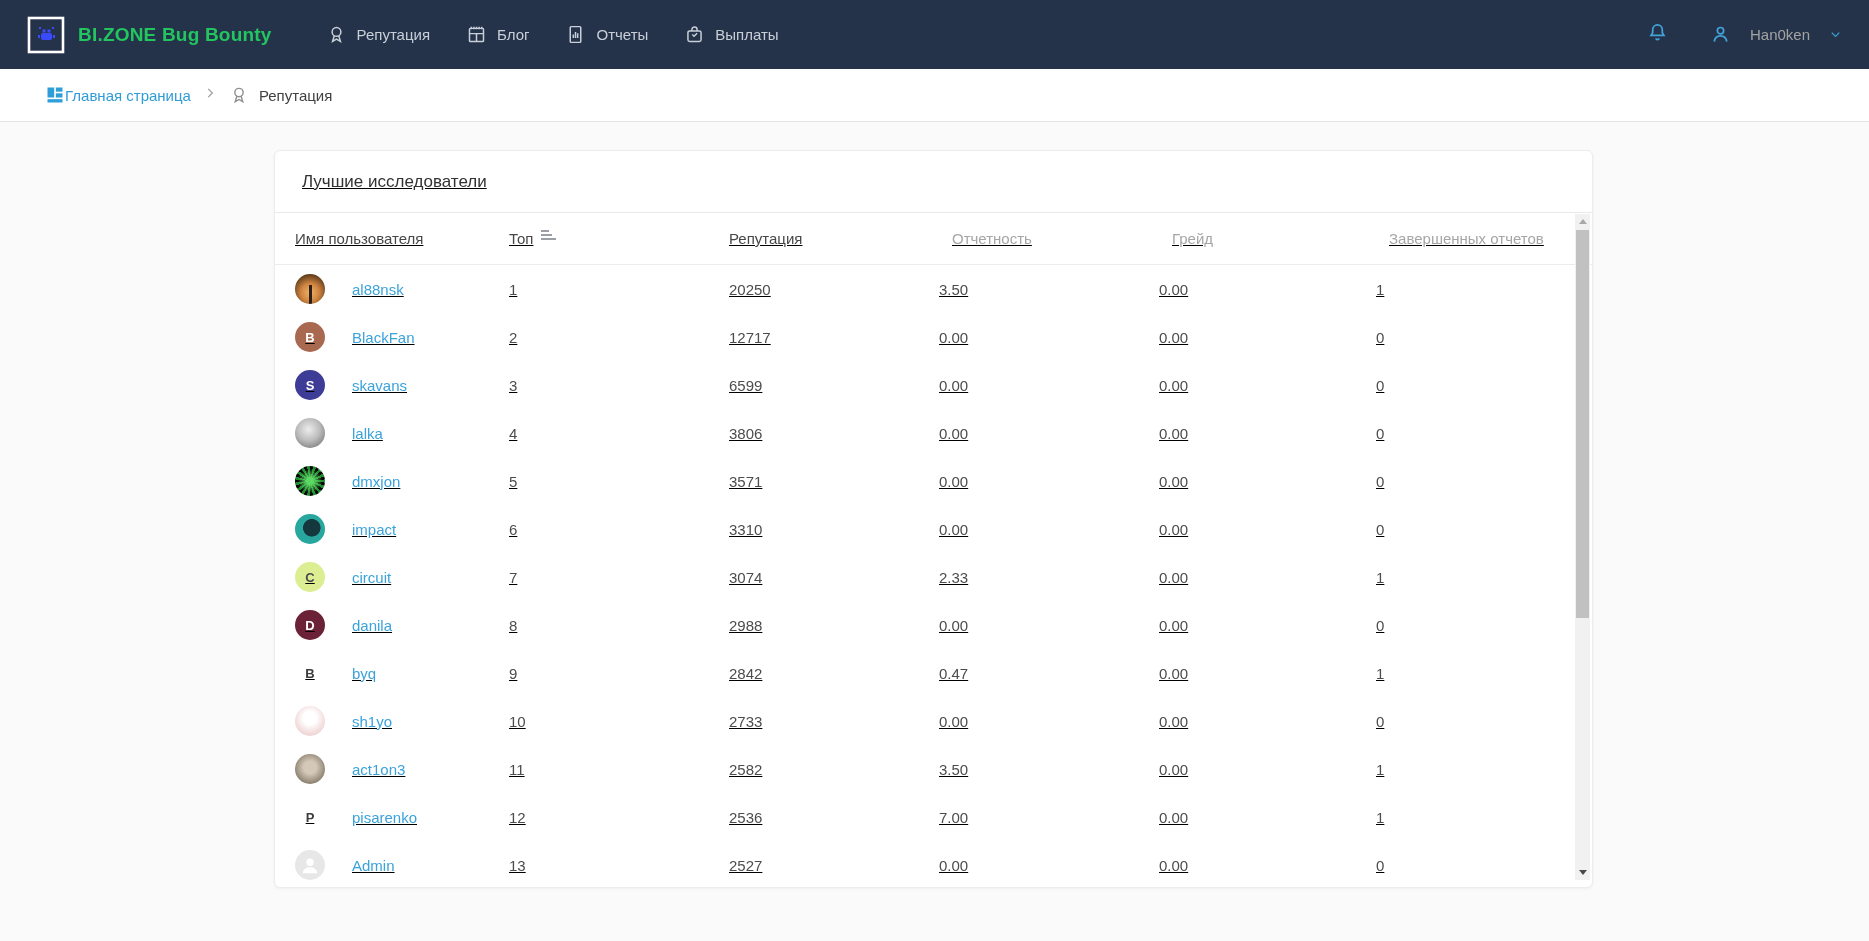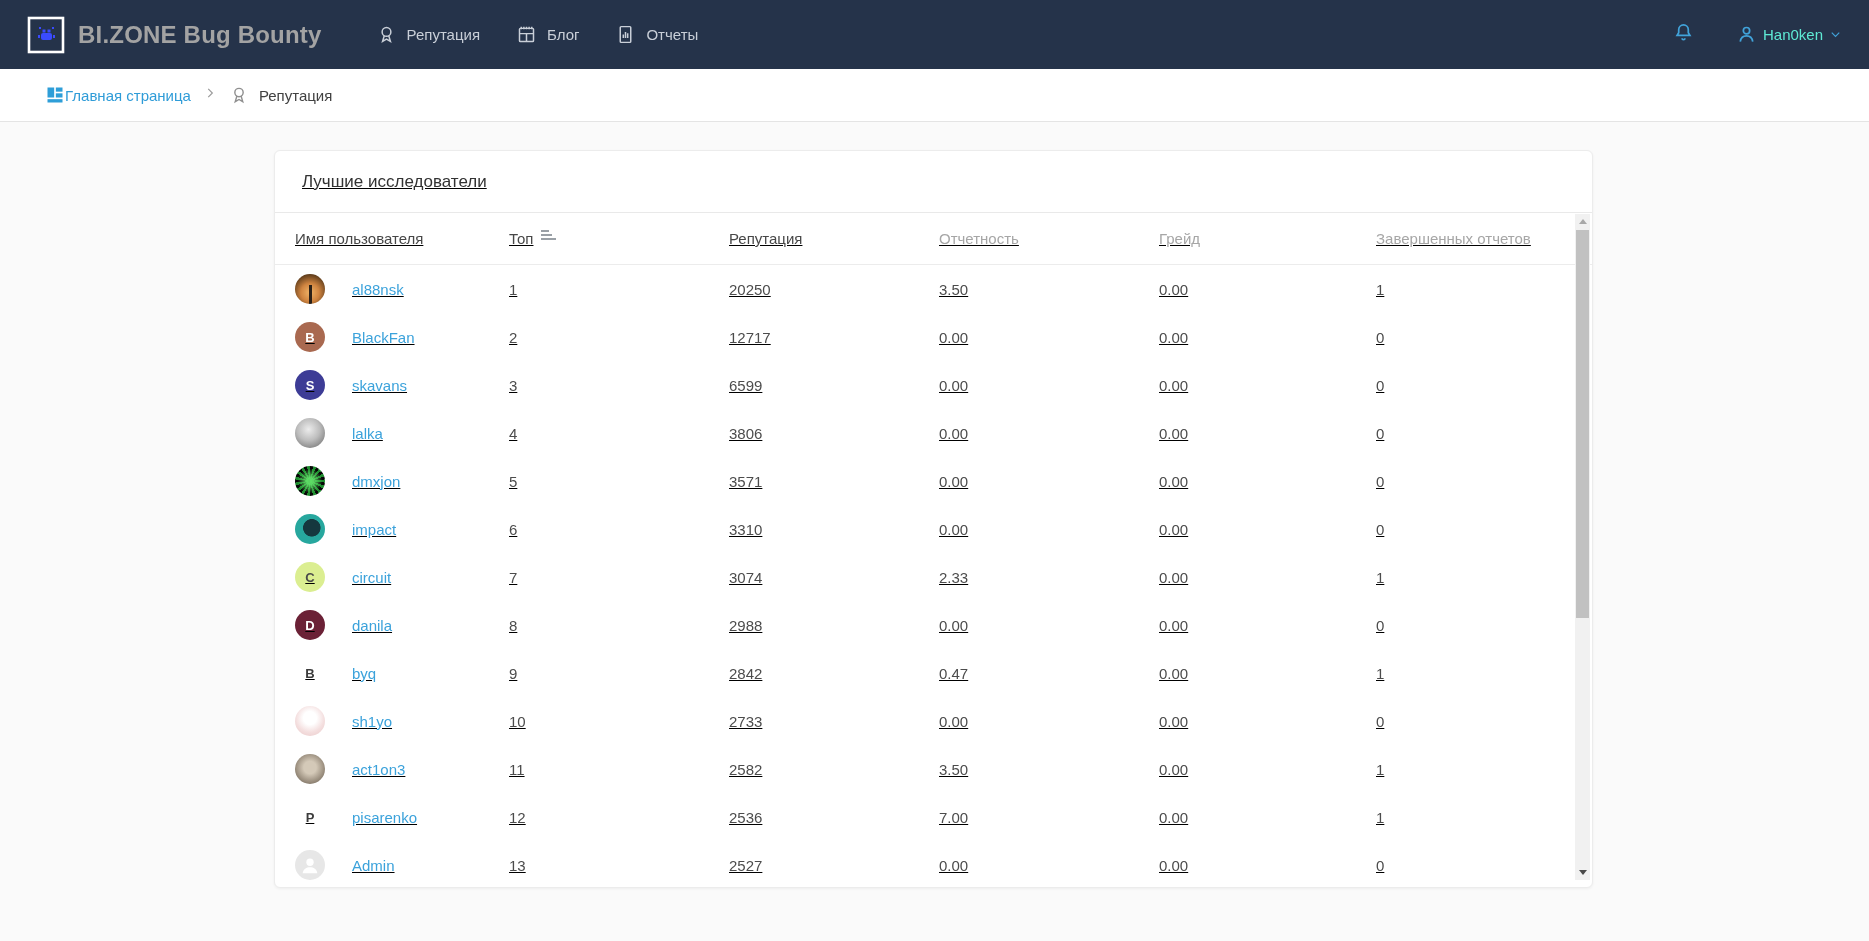--- a/index.html
+++ b/index.html
@@ -2,28 +2,28 @@
 <html><head>
 <meta charset="utf-8">
 <style>
   * { margin:0; padding:0; box-sizing:border-box; }
   html,body { width:1869px; height:941px; overflow:hidden; background:#fafafa;
               font-family:"Liberation Sans", sans-serif; }
 
   
   .navbar { height:69px; background:#25334a; display:flex; align-items:center; padding:0 26px; }
   .brand { display:flex; align-items:center; gap:12px; }
-  .brand-text { color:#a3a3a3; font-size:24px; font-weight:bold; letter-spacing:.2px; }
+  .brand-text { color:#22c55e; font-size:19px; font-weight:bold; letter-spacing:.2px; }
   .nav-items { display:flex; align-items:center; margin-left:36px; }
   .nav-item { display:flex; align-items:center; gap:10px; color:#c9cfd8; font-size:15px;
               padding:0 18px; height:69px; cursor:pointer; }
   .nav-item svg { width:21px; height:21px; stroke:#c9cfd8; fill:none; stroke-width:1.7; }
   .nav-right { margin-left:auto; display:flex; align-items:center; gap:40px; }
   .bell-btn svg { width:23px; height:23px; stroke:#41a3da; fill:none; stroke-width:1.8; cursor:pointer; }
-  .user-menu { display:flex; align-items:center; gap:5px; color:#5eead4; cursor:pointer; }
+  .user-menu { display:flex; align-items:center; gap:18px; color:#a3a3a3; cursor:pointer; }
   .user-menu svg { stroke:#41a3da; fill:none; stroke-width:1.8; }
   .user-name { font-size:15px; }
 
   
   .breadcrumb { height:53px; background:#ffffff; border-bottom:1px solid #e4e4e4;
                 display:flex; align-items:center; padding-left:45px; gap:12px; }
   .bc-home { display:flex; align-items:center; gap:0; color:#2f9cd8; font-size:15px;
              text-decoration:none; cursor:pointer;text-align:right; }
   .bc-sep svg { width:14px; height:14px; stroke:#9a9a9a; fill:none; stroke-width:2; }
   .bc-current { display:flex; align-items:center; gap:10px; color:#414141; font-size:15px; }
@@ -34,21 +34,21 @@
   .card { margin-left:274px; width:1319px; height:738px; background:#ffffff;
           border:1px solid #ececec; border-radius:6px;
           box-shadow:0 1px 3px rgba(0,0,0,.05); position:relative; overflow:hidden; }
   .card-title { height:62px; line-height:62px; padding-left:27px; font-size:17px;
                 color:#333333; border-bottom:1px solid #e9e9e9; }
 
   .grid-row { display:grid; grid-template-columns:214px 220px 210px 220px 217px 1fr;
               align-items:center; padding-left:20px; padding-right:18px; }
   .thead { height:52px; border-bottom:1px solid #ececec; font-size:15px; color:#474747; }
   .th { display:flex; align-items:flex-start; gap:8px; }
-  .th.muted { color:#a6a6a6; }
+  .th.muted { color:#a6a6a6;margin-left:13px; }
   .sort-icon { display:inline-block; }
   .sort-icon span { display:block; height:2px; background:#9aa0a6; margin-bottom:2px; }
   .sort-icon .s1 { width:8px; } .sort-icon .s2 { width:11px; } .sort-icon .s3 { width:15px; margin-bottom:0; }
 
   .tbody .trow { height:48px; font-size:15px; color:#4c4c4c; }
   .name-cell { display:flex; align-items:center; gap:27px; }
   .avatar { width:30px; height:30px; border-radius:50%; flex:0 0 30px;
             display:flex; align-items:center; justify-content:center;
             font-size:13px; font-weight:bold; overflow:hidden; }
   .avatar svg { display:none; }
@@ -115,20 +115,27 @@
       </svg>
       <span>Блог</span>
     </div>
     <div class="nav-item">
       <svg viewBox="0 0 24 24">
         <rect x="6" y="3" width="12" height="18" rx="1"></rect>
         <path d="M9.5 16v-4M12 16V9M14.5 16v-5.5"></path>
       </svg>
       <span>Отчеты</span>
     </div>
+    <div class="nav-item">
+      <svg viewBox="0 0 24 24">
+        <rect x="4.5" y="8" width="15" height="12" rx="2"></rect>
+        <path d="M9 8V6.5A3 3 0 0 1 15 6.5V8M9.5 12l2 2 3.5-3.5"></path>
+      </svg>
+      <span>Выплаты</span>
+    </div>
   </div>
 
   <div class="nav-right">
     <span class="bell-btn">
       <svg viewBox="0 0 24 24">
         <path d="M12 4a5 5 0 0 0-5 5v3.2L5.3 15h13.4L17 12.2V9a5 5 0 0 0-5-5z"></path>
         <path d="M10.5 18a1.5 1.5 0 0 0 3 0"></path>
       </svg>
     </span>
     <div class="user-menu">

